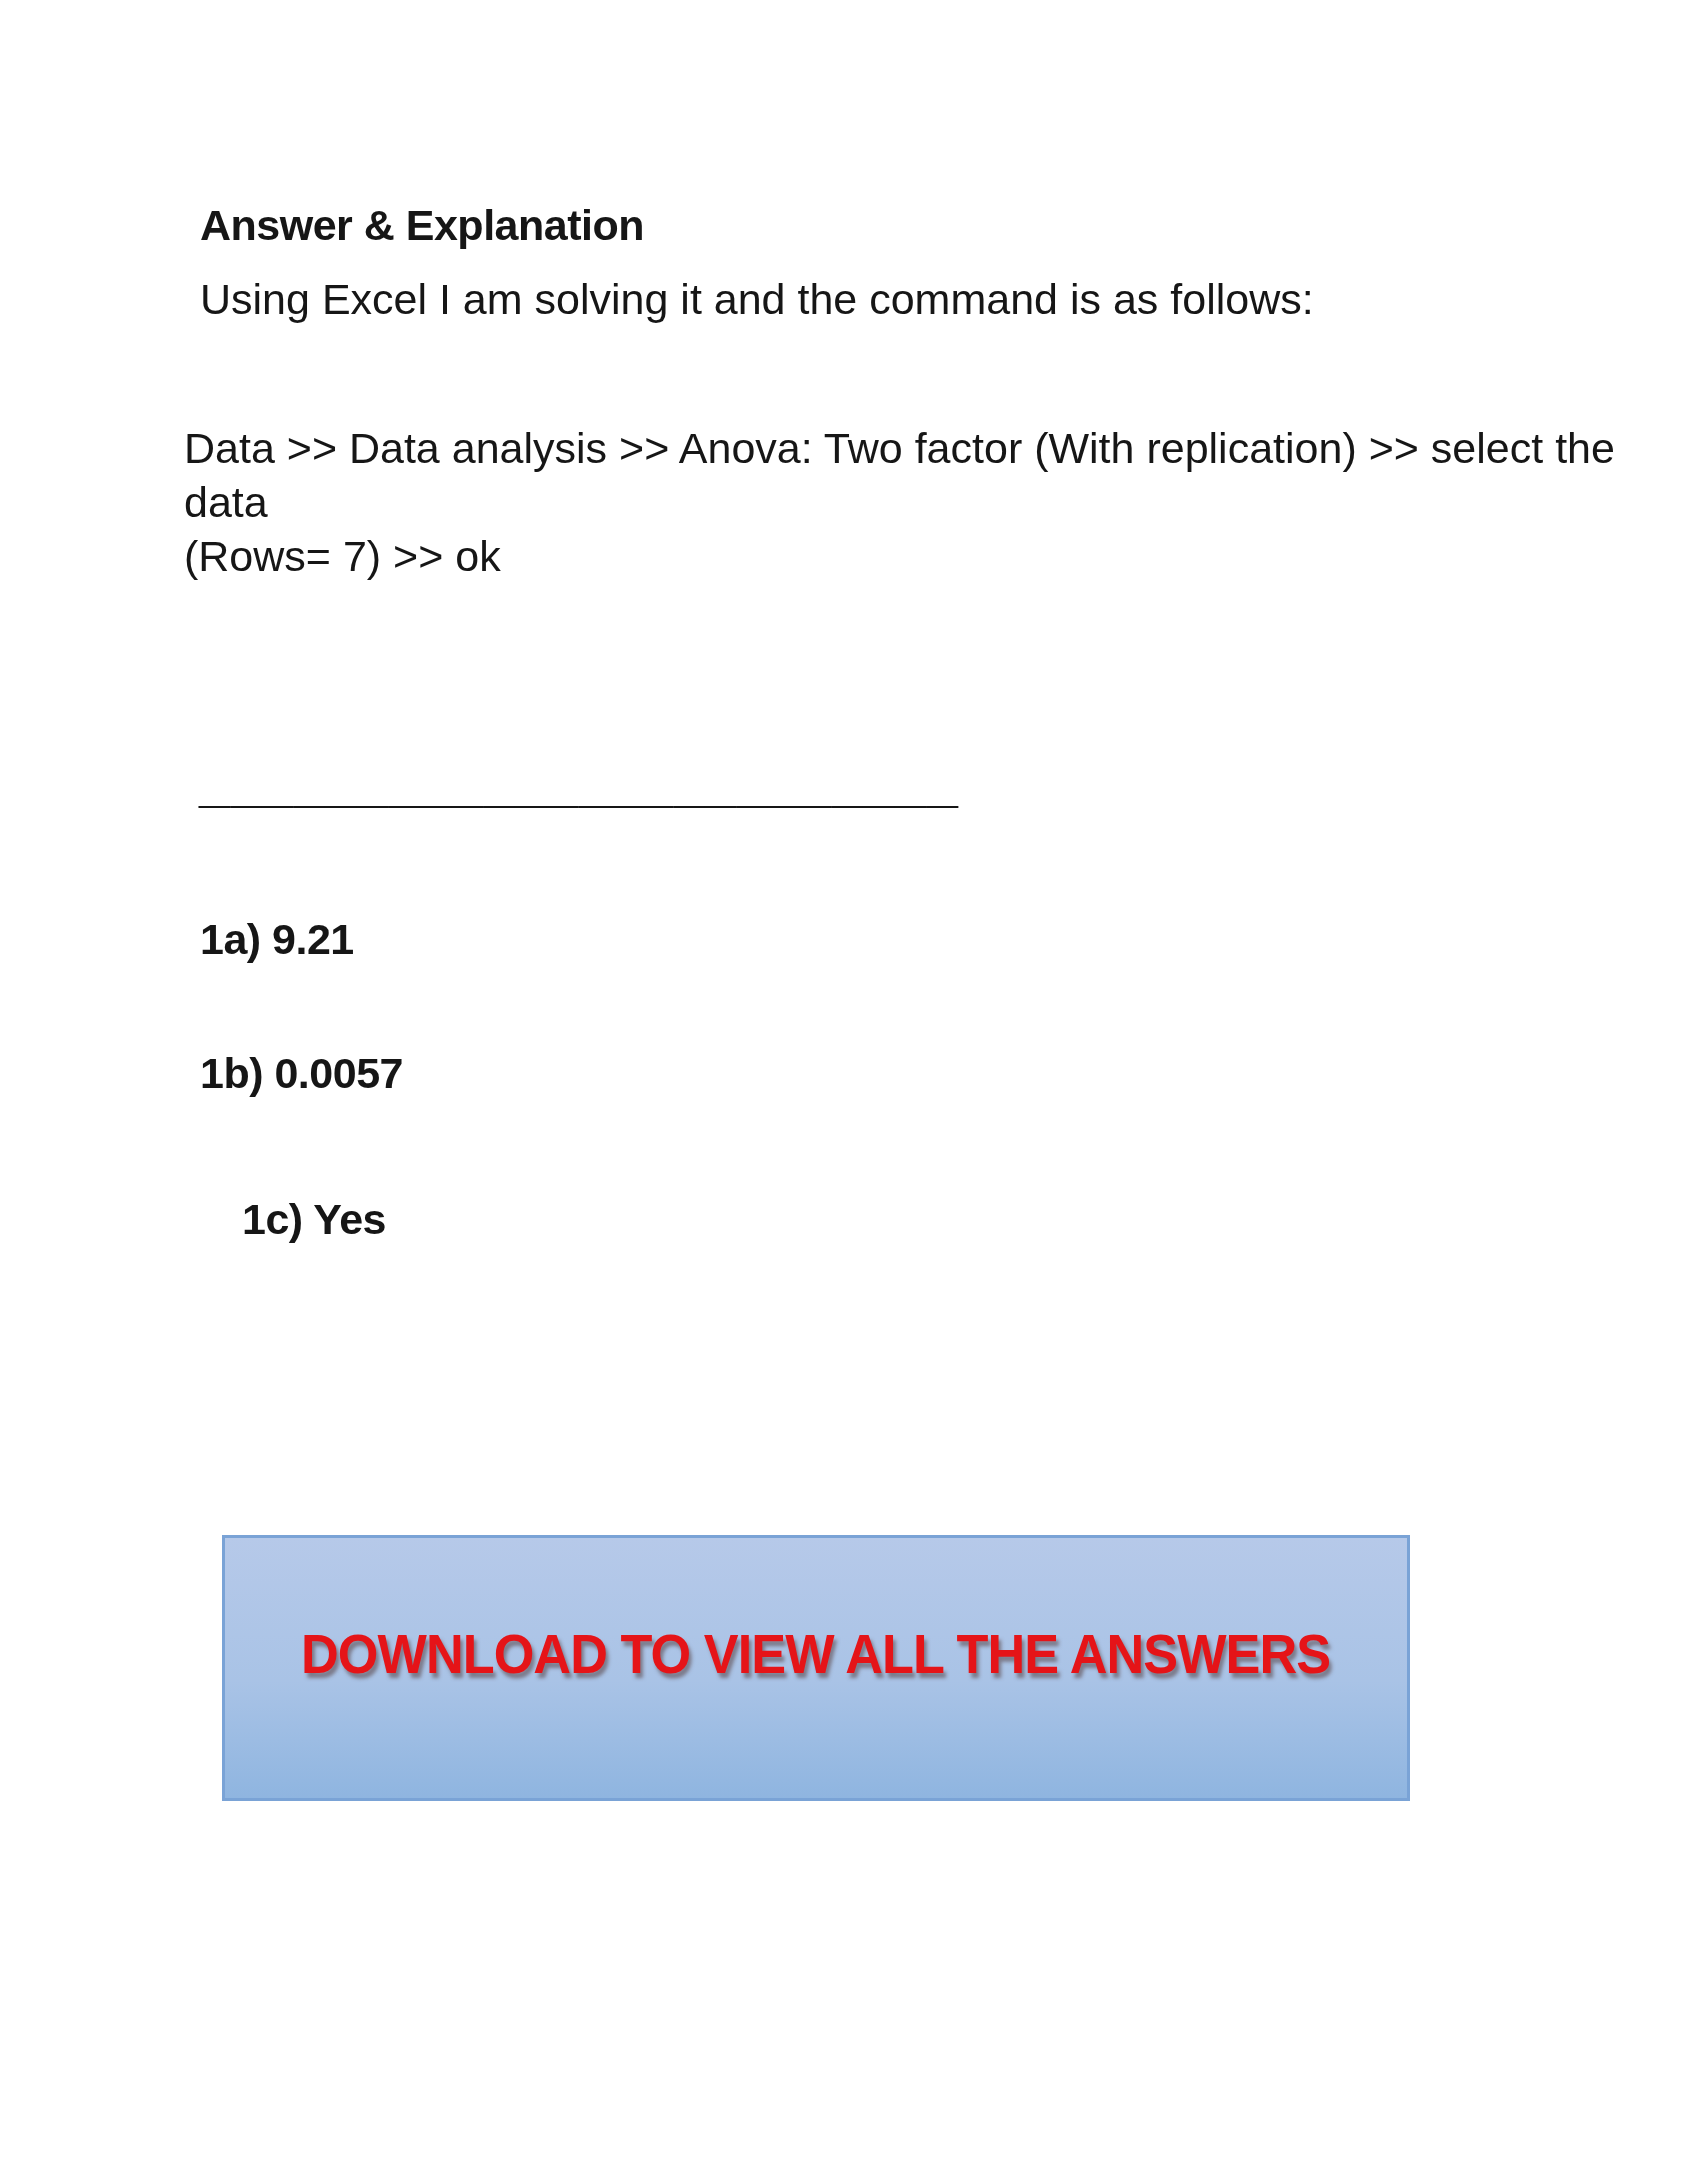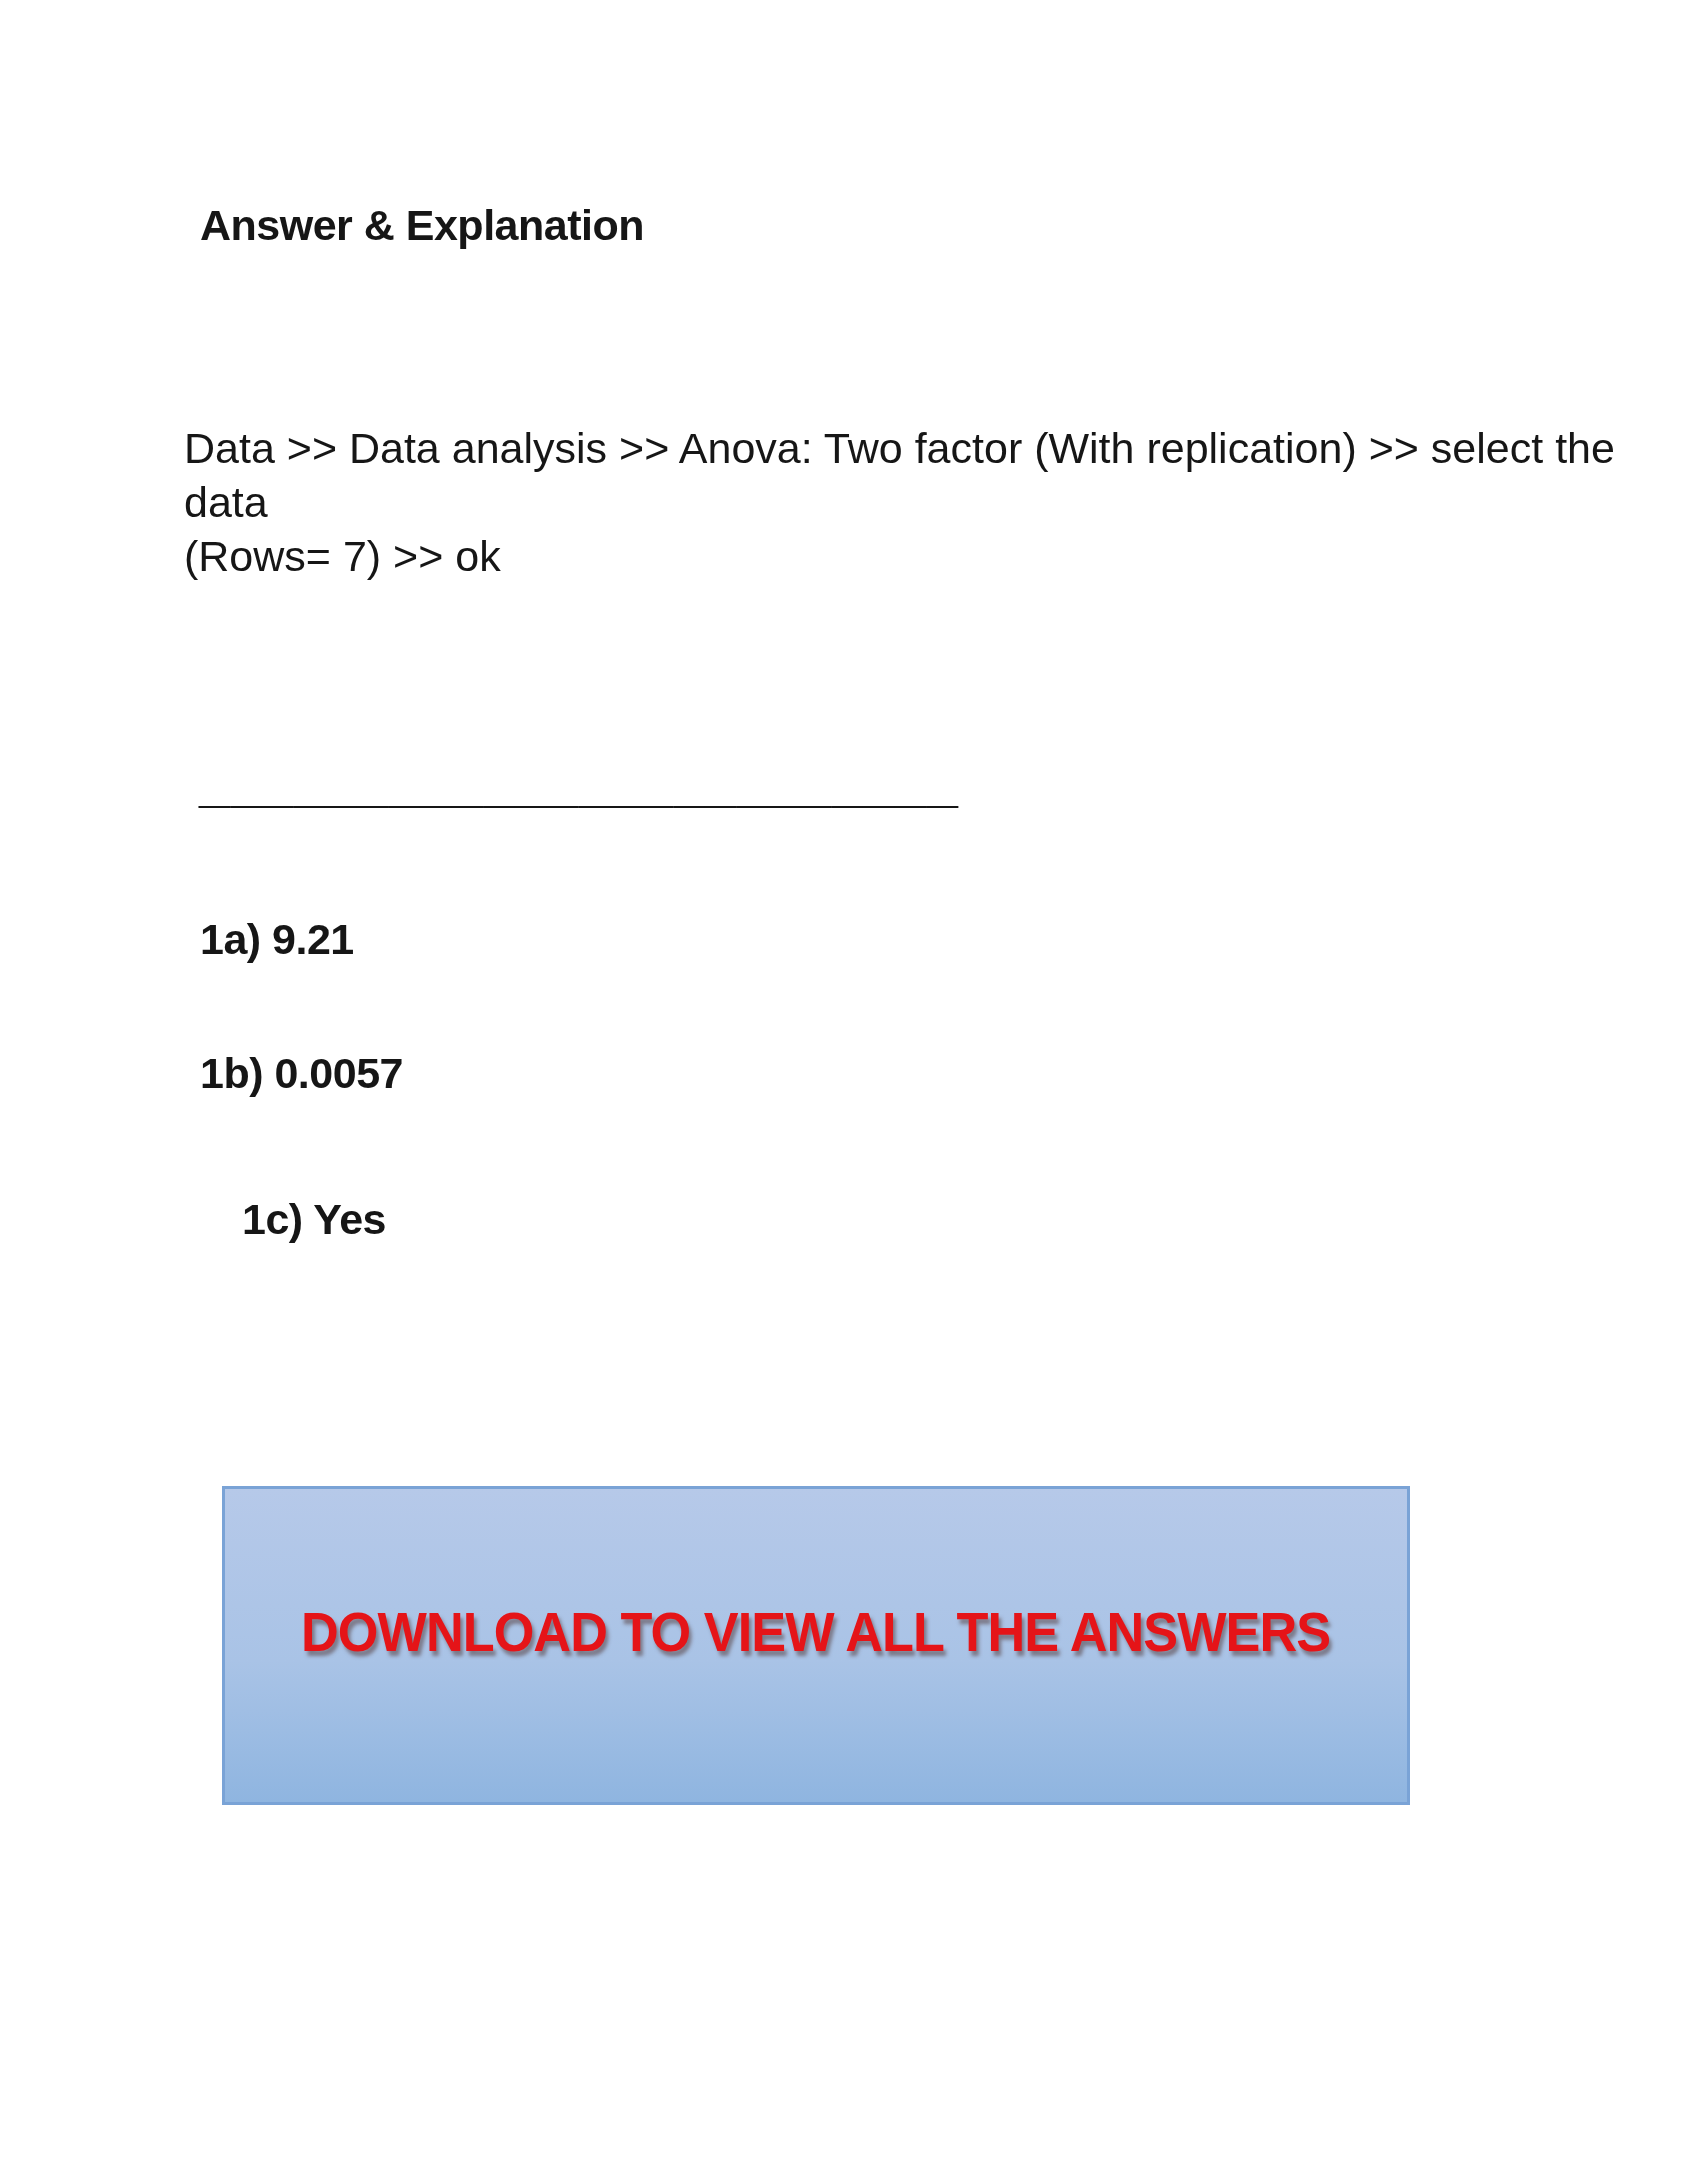--- a/index.html
+++ b/index.html
@@ -46,22 +46,22 @@
   }
   .answer {
     left: 200px;
     font-size: 43px; font-weight: 700;
     letter-spacing: -0.5px;
   }
   .answer-1a { top: 908px; margin-top: 7px; }
   .answer-1b { top: 1049px; }
   .answer-1c { top: 1195px; margin-left: 42px; }
   .banner {
-    left: 222px; top: 1486px;
-    width: 1188px; height: 319px;
+    left: 222px; top: 1535px;
+    width: 1188px; height: 266px;
     border: 3px solid #7aa3d6;
     background: linear-gradient(180deg, #b6c9e9 0%, #a9c3e6 55%, #8fb5e0 100%);
     display: flex;
     align-items: center;
     justify-content: center;
     cursor: pointer;
     box-sizing: border-box;
   }
   .banner-label {
     font-size: 55px;
@@ -73,20 +73,21 @@
     transform: translateY(-14px) scaleX(0.95);
   }
 </style>
 </head>
 <body>
 
 <div class="page" style="color: rgb(22, 22, 22); padding-left: 8px;">
 
   <div class="abs heading">Answer &amp; Explanation</div>
 
+  <div class="abs intro">Using Excel I am solving it and the command is as follows:</div>
 
   <div class="abs command">
     <span>Data &gt;&gt; Data analysis &gt;&gt; Anova: Two factor (With replication) &gt;&gt; select the data</span>
     <span>(Rows= 7) &gt;&gt; ok</span>
   </div>
 
 
   <div class="abs divider">________________________</div>
 
   <div class="abs answer answer-1a">1a) 9.21</div>

